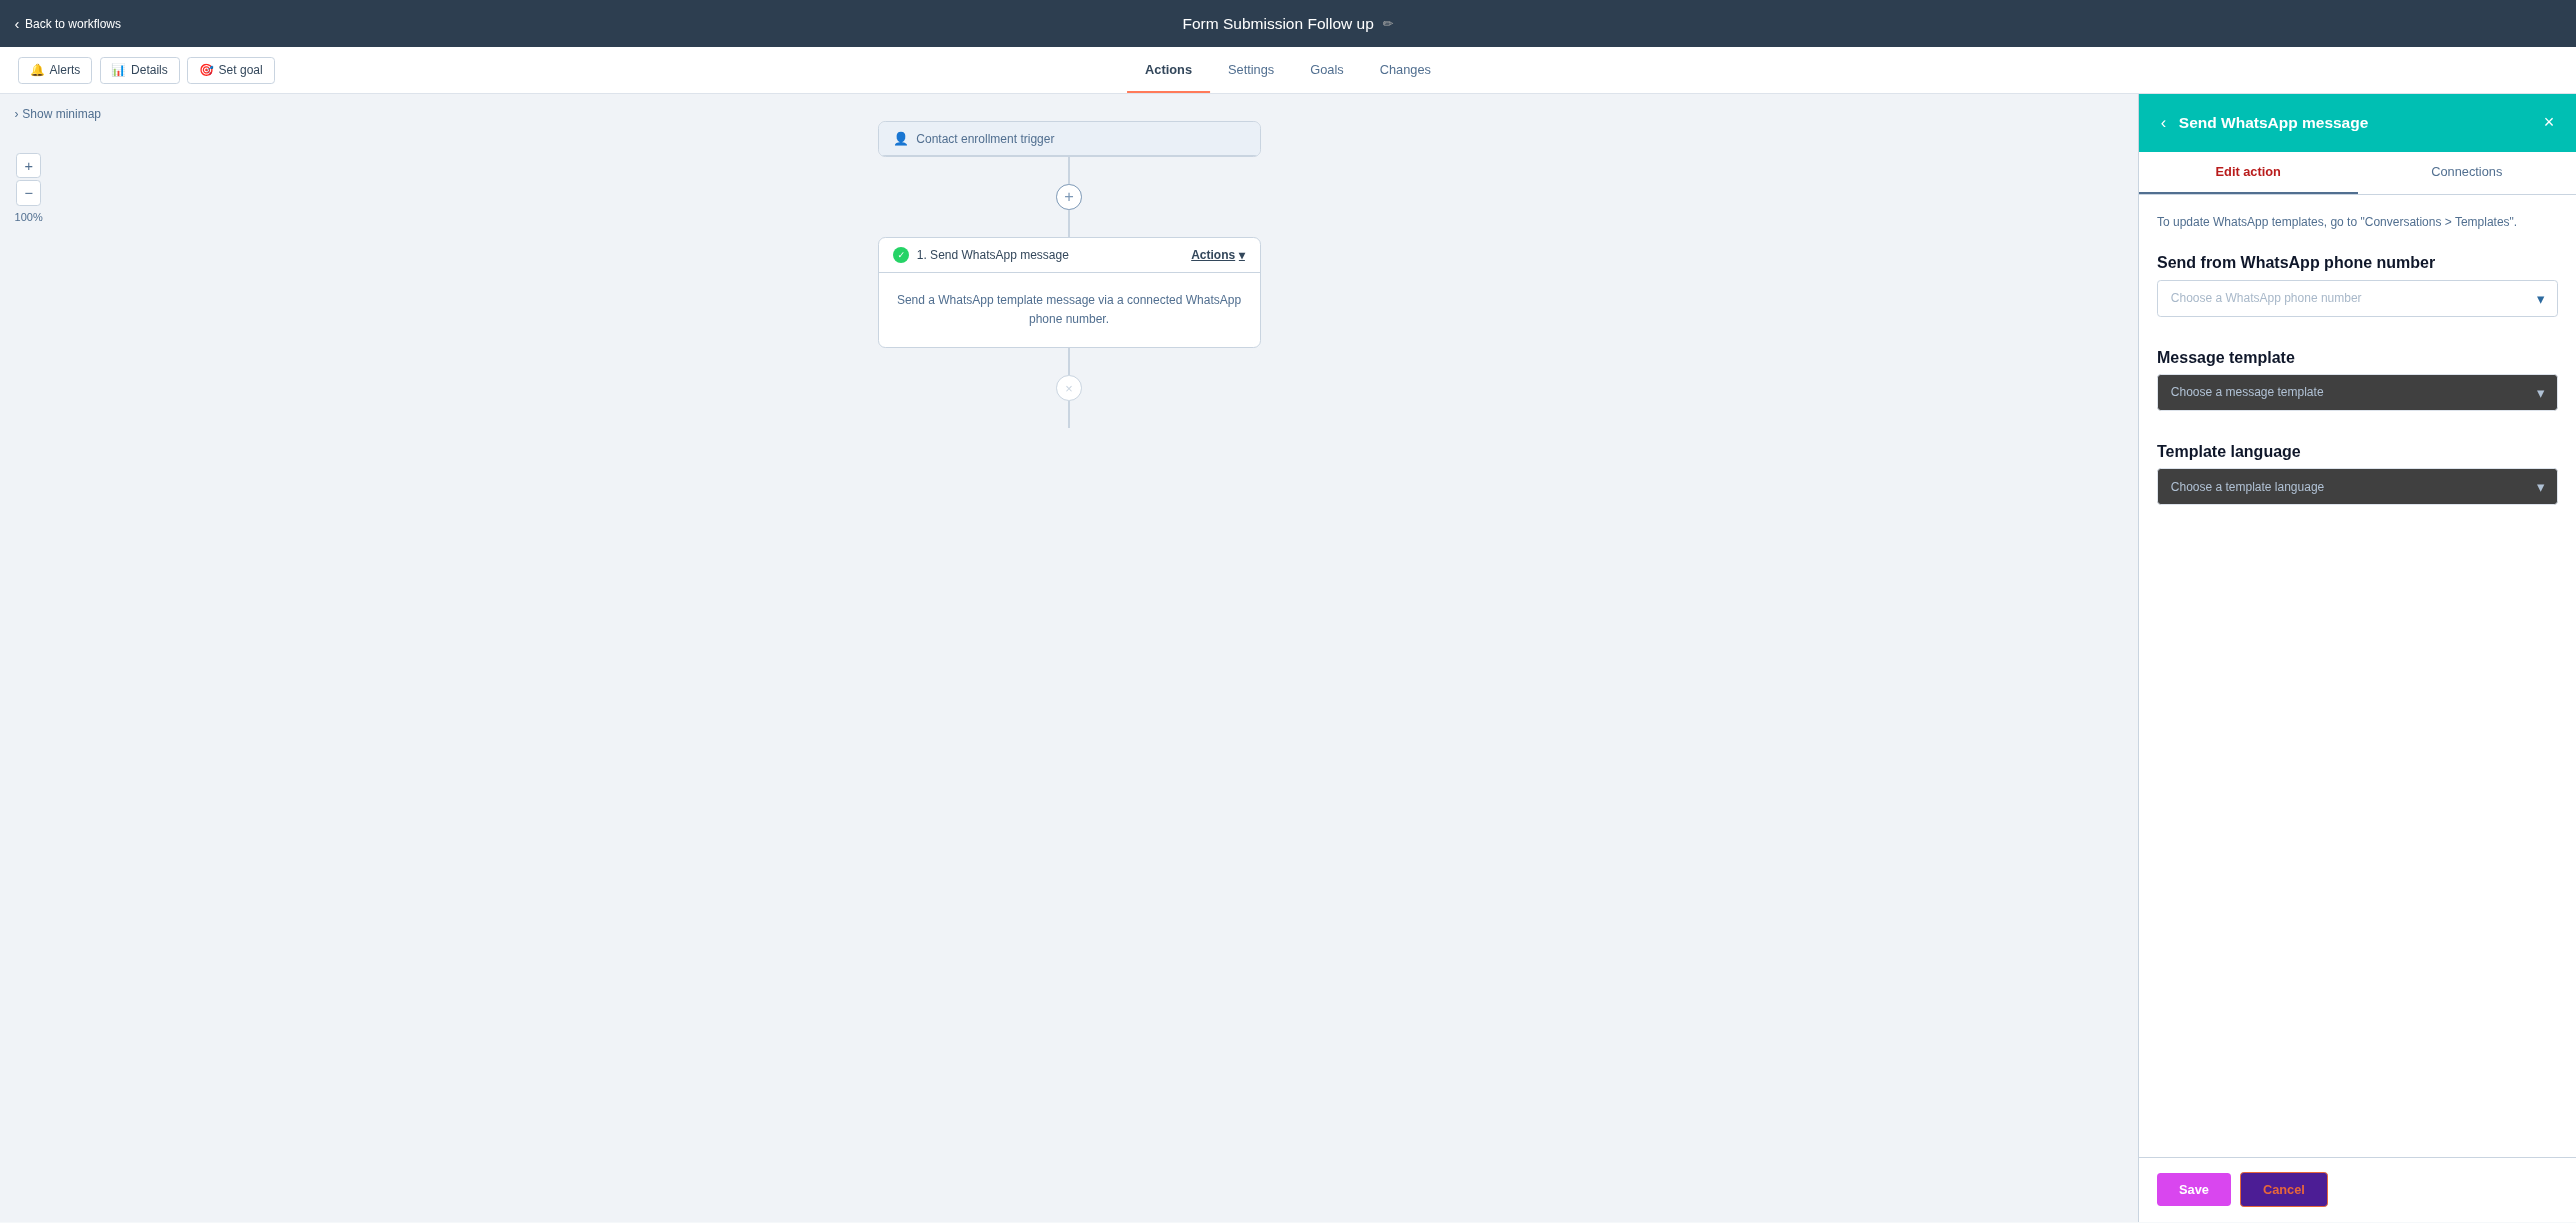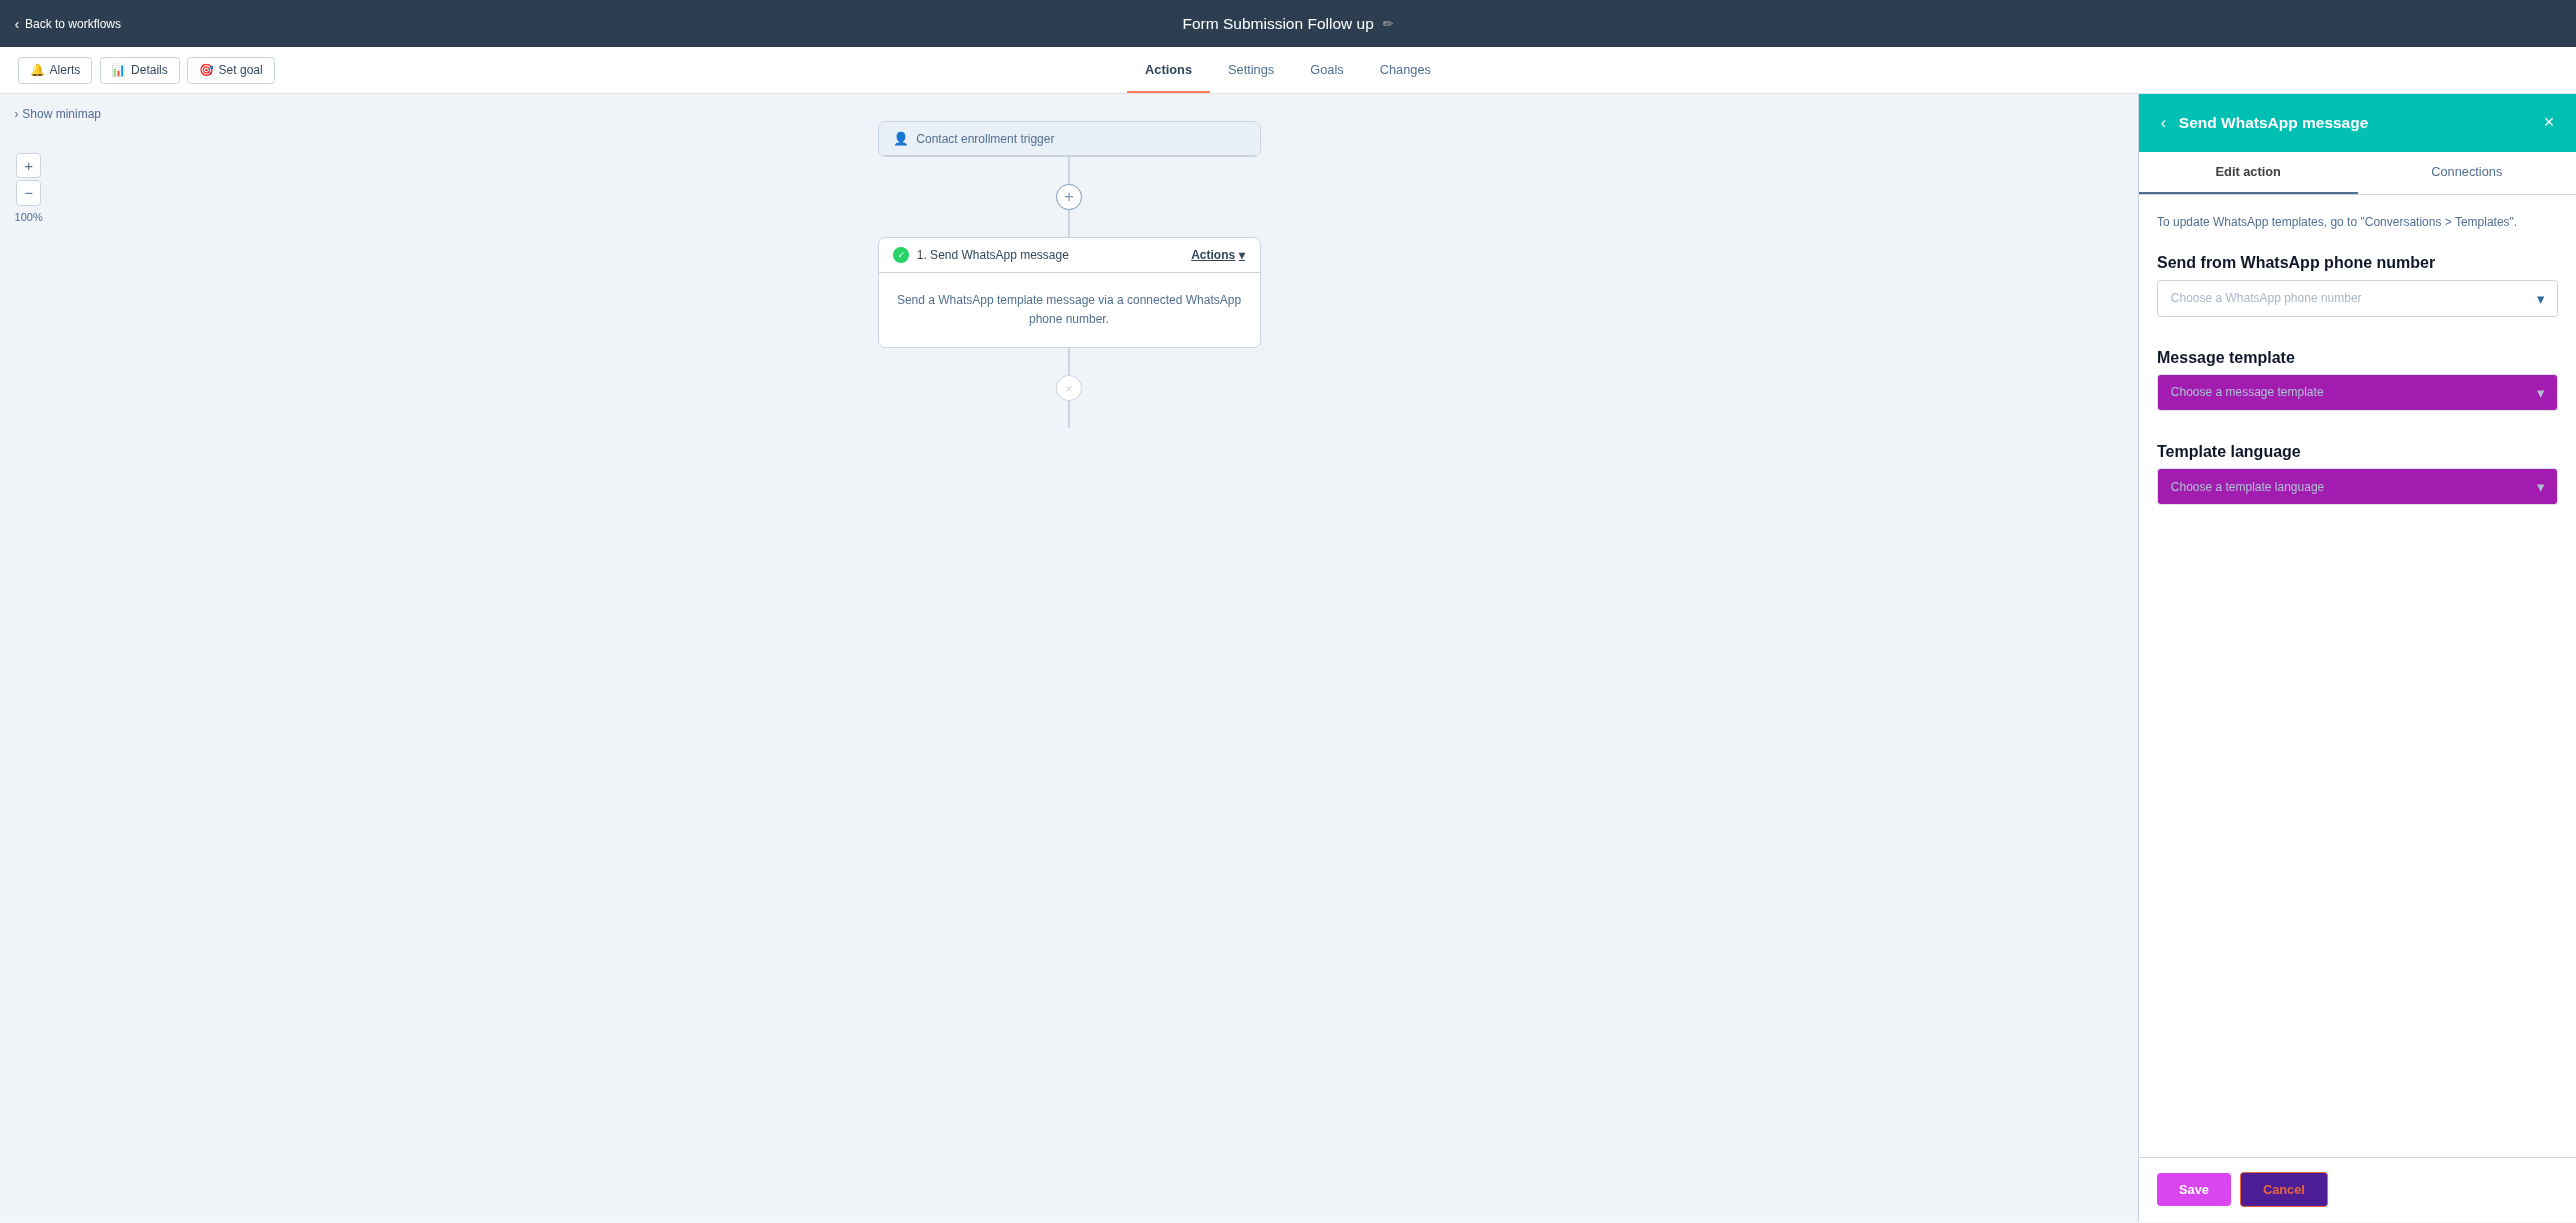--- a/index.html
+++ b/index.html
@@ -324,21 +324,21 @@
     .panel-tab {
       flex: 1;
       padding: 12.8px;
       text-align: center;
       font-size: 12.8px;
       color: #516f90;
       cursor: pointer;
       border-bottom: 2.7px solid transparent;
     }
     .panel-tab.active {
-      color: #404040;
+      color: #b91c1c;
       font-weight: 600;
       border-bottom: 2.7px solid #516f90;
     }
 
     
     .panel-content {
       padding: 18px;
       flex: 1;
     }
 
@@ -364,21 +364,21 @@
       background: #fff;
       font-size: 12px;
       color: #a8b8c9;
       display: flex;
       align-items: center;
       justify-content: space-between;
       cursor: pointer;
       margin-bottom: 32px;
     }
     .fake-select.disabled {
-      background: #a21caf;
+      background: #404040;
       color: #b0c1d4;
       border-color: #dde3eb;
     }
 
     
     .panel-footer {
       padding: 14.6px 18px;
       border-top: 0.9px solid #c9d4e0;
       display: flex;
       gap: 9px;

